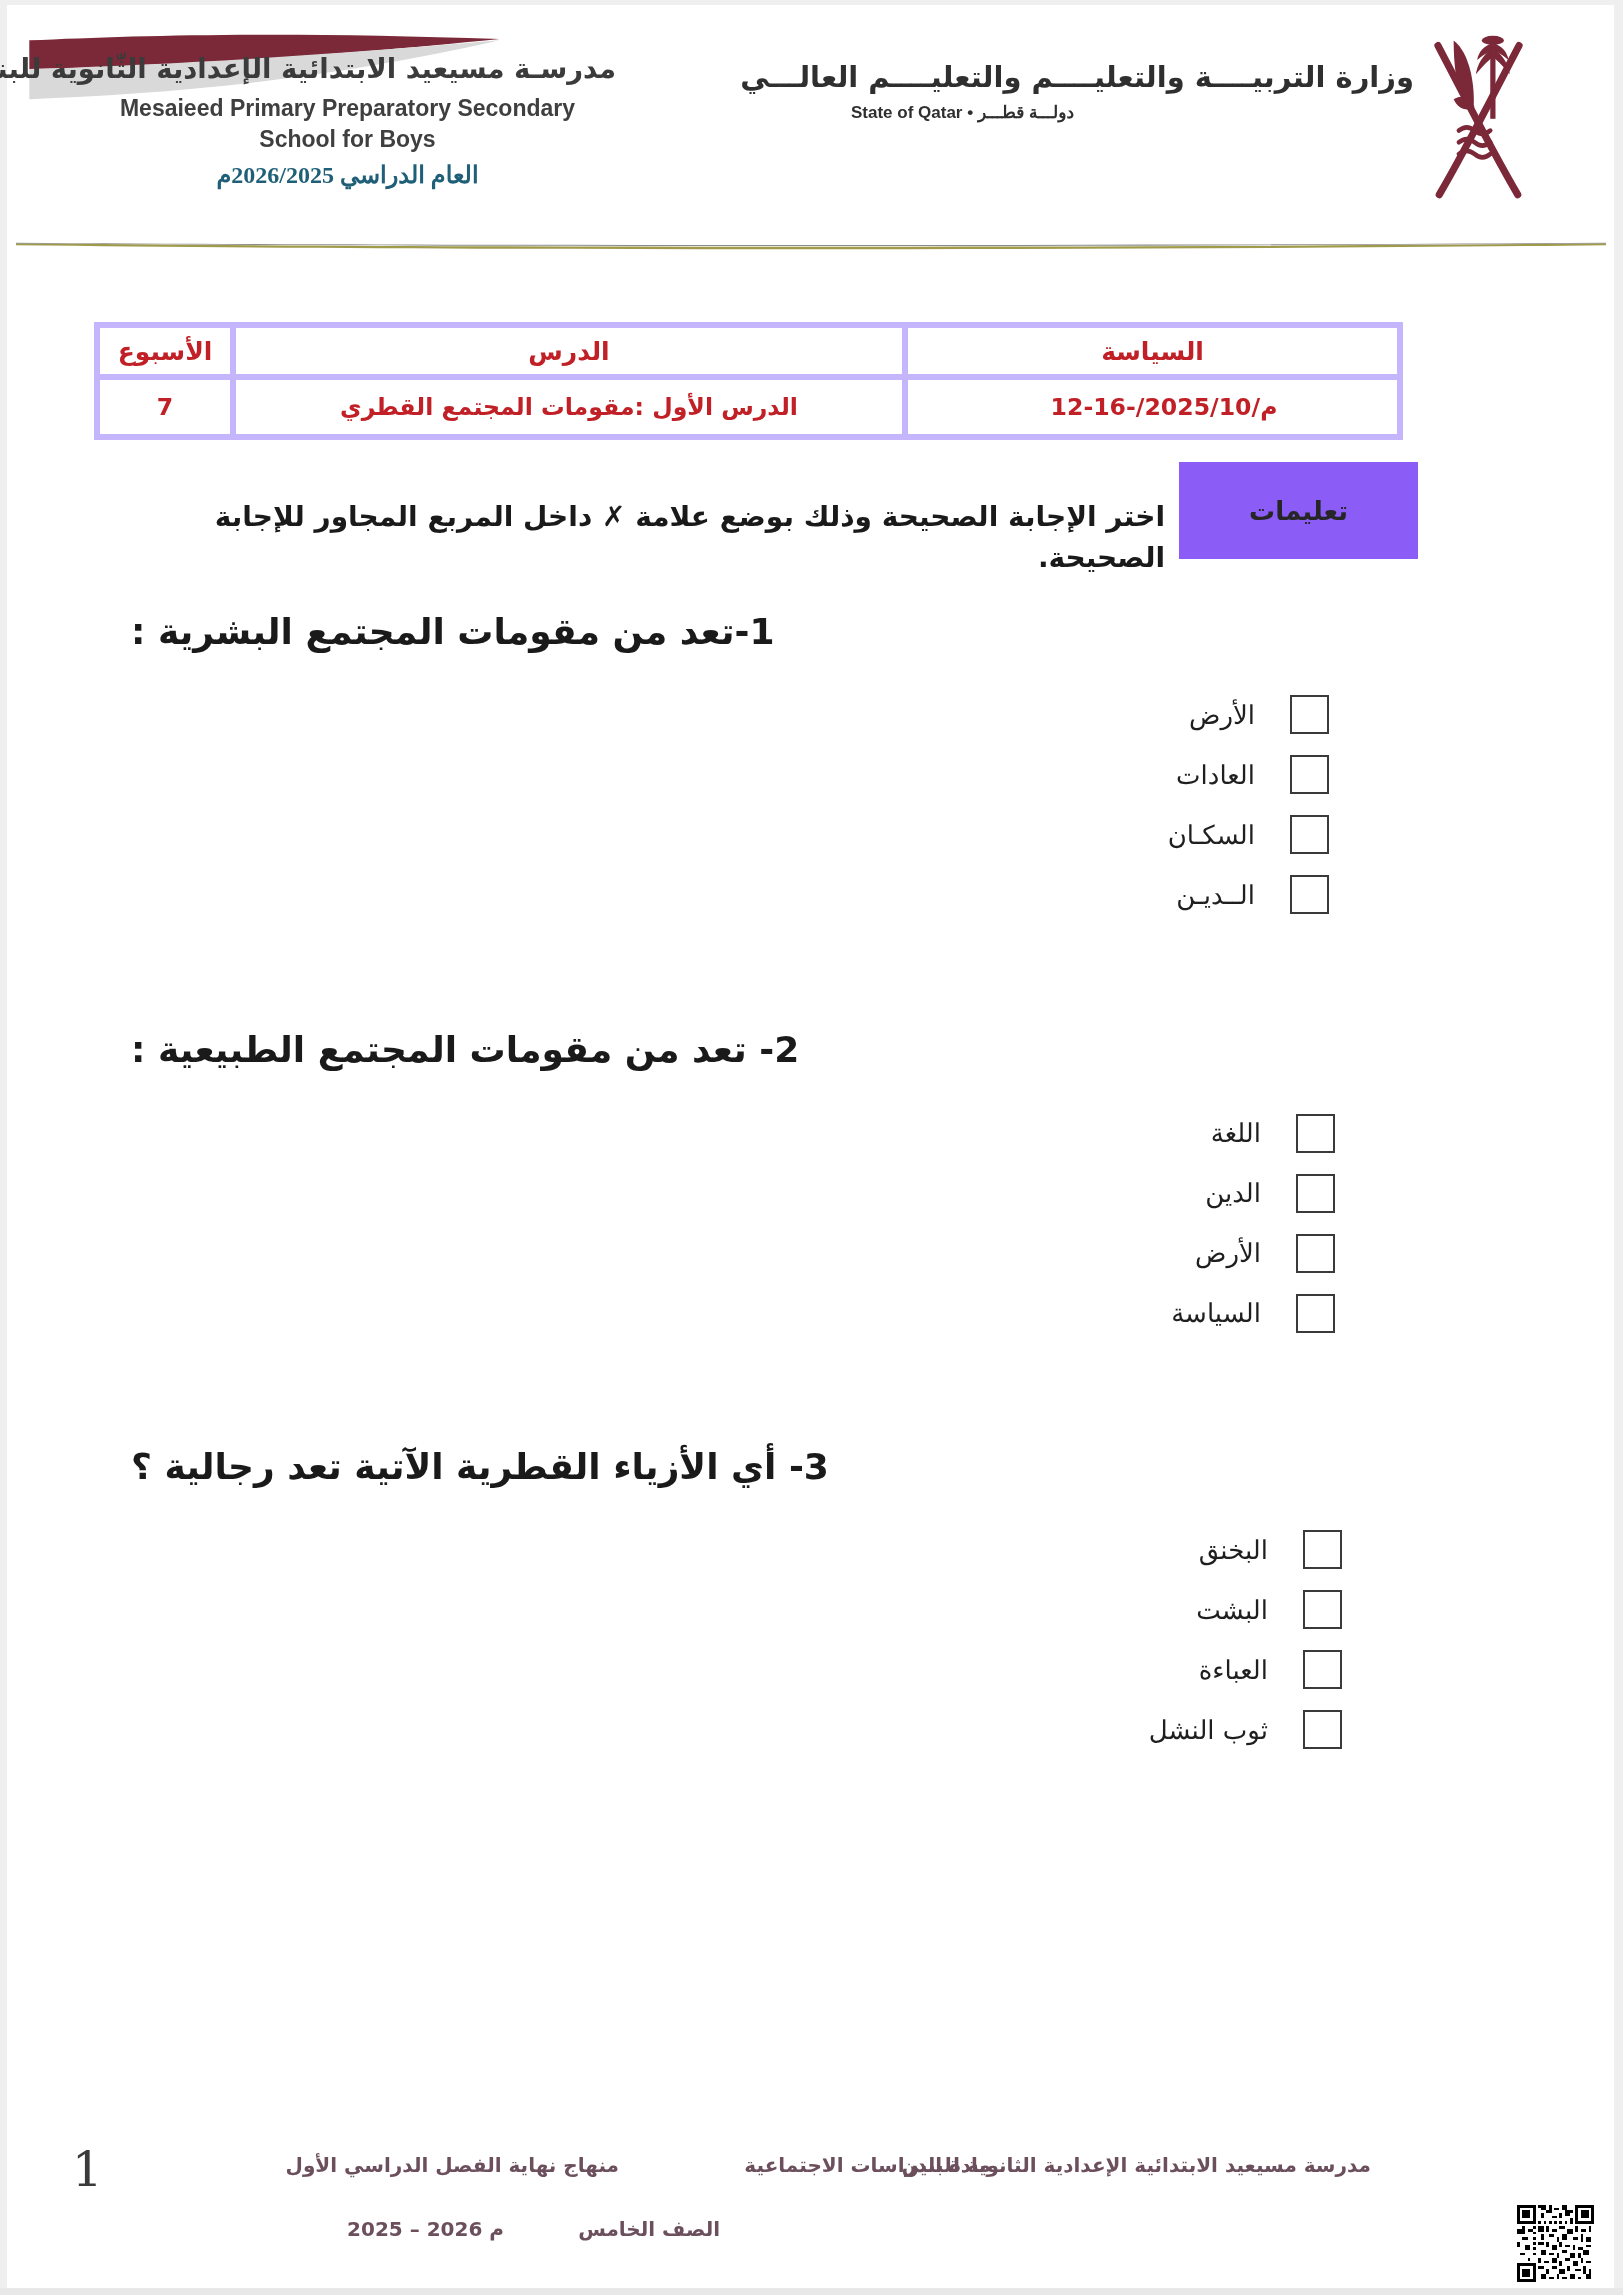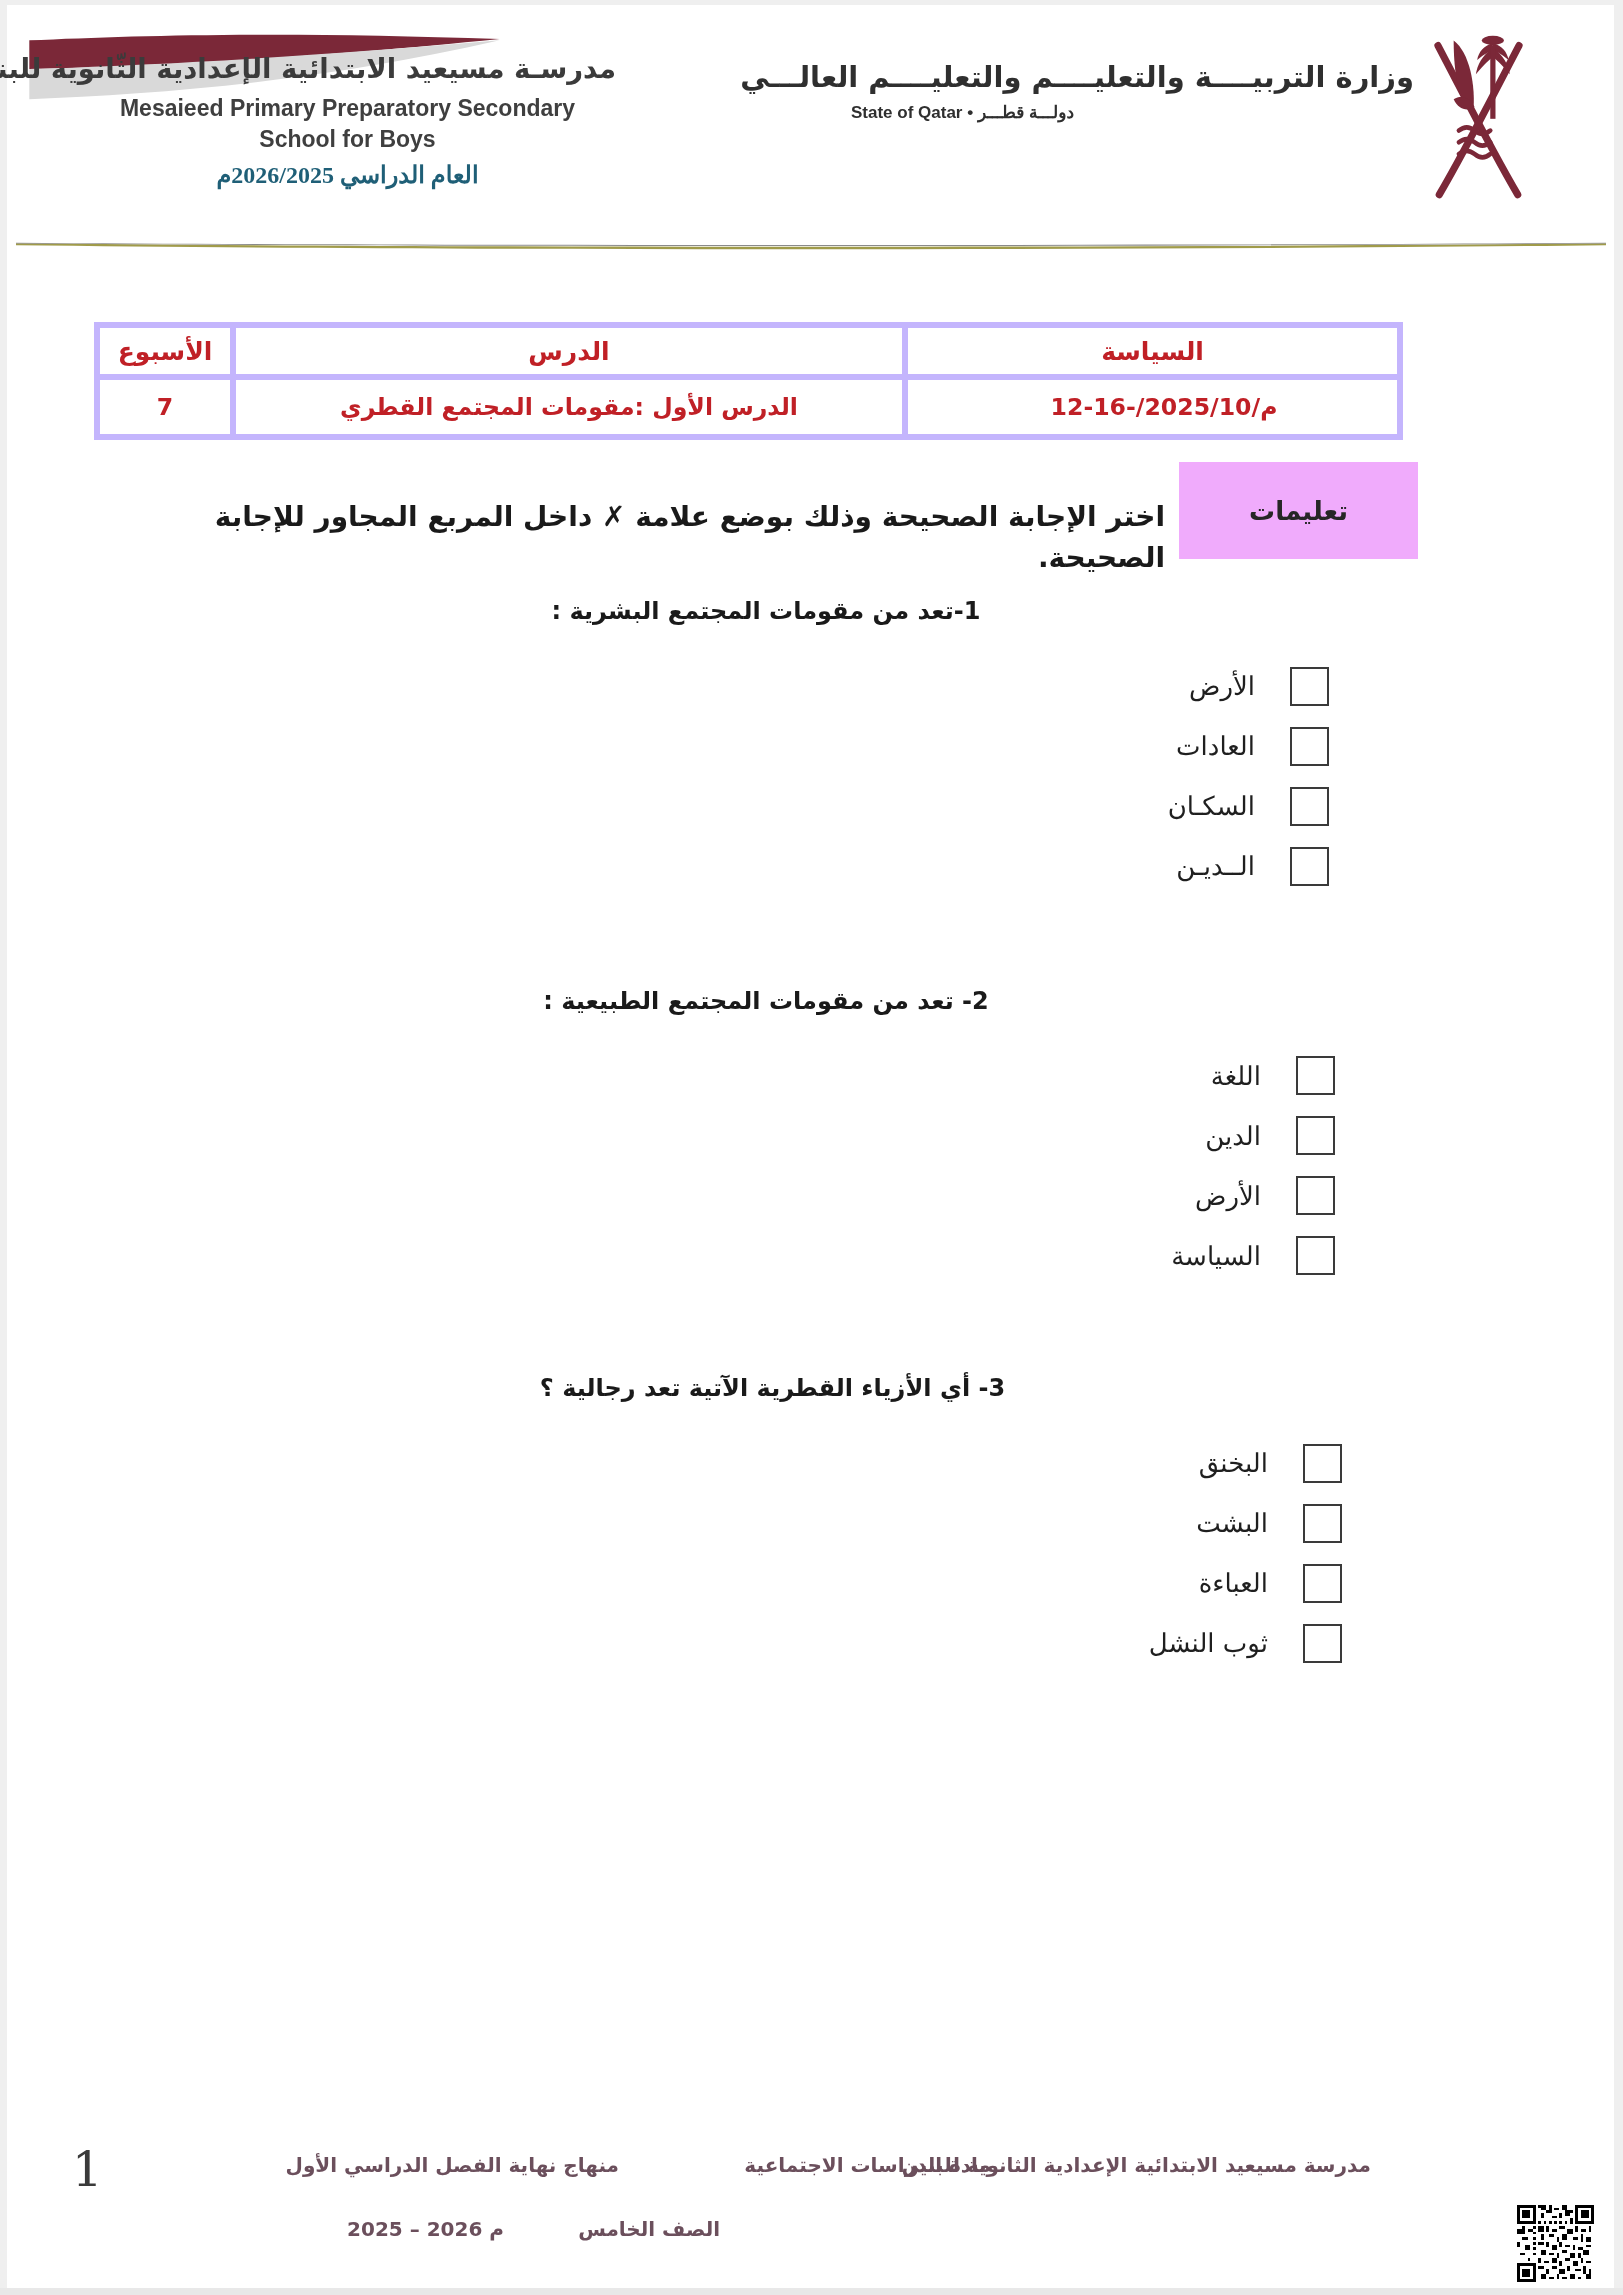--- a/index.html
+++ b/index.html
@@ -160,21 +160,21 @@
   .cell-week-val { font-size: 26px; }
   .cell-date-val { font-size: 25px; direction: ltr; padding-left: 24px; }
 
   
   .instructions-badge {
     position: absolute;
     right: 205px;
     top: 462px;
     width: 239px;
     height: 97px;
-    background: #f0abfc;
+    background: #8b5cf6;
     display: flex;
     align-items: center;
     justify-content: center;
   }
   .instructions-badge span {
     font-family: "DejaVu Sans", sans-serif;
     font-size: 26px;
     font-weight: bold;
     color: #262626;
   }
@@ -194,26 +194,27 @@
   
   .questions {
     position: absolute;
     right: 183px;
     top: 595px;
     width: 1309px;
   }
   .question-block { margin-bottom: 23.6px; }
   .question-text {
     font-family: "DejaVu Sans", sans-serif;
-    font-size: 24px;
+    font-size: 36px;
     font-weight: bold;
     color: #1a1a1a;
-    text-align: center;
+    text-align: left;
     padding-right: 1.3px;
     line-height: 1.4;
+    margin-top: 12px;
   }
   .options { margin-top: 27.5px; }
   .option-row {
     display: flex;
     flex-direction: row;
     align-items: center;
     justify-content: flex-start;
     height: 60px;
   }
   .option-box {

